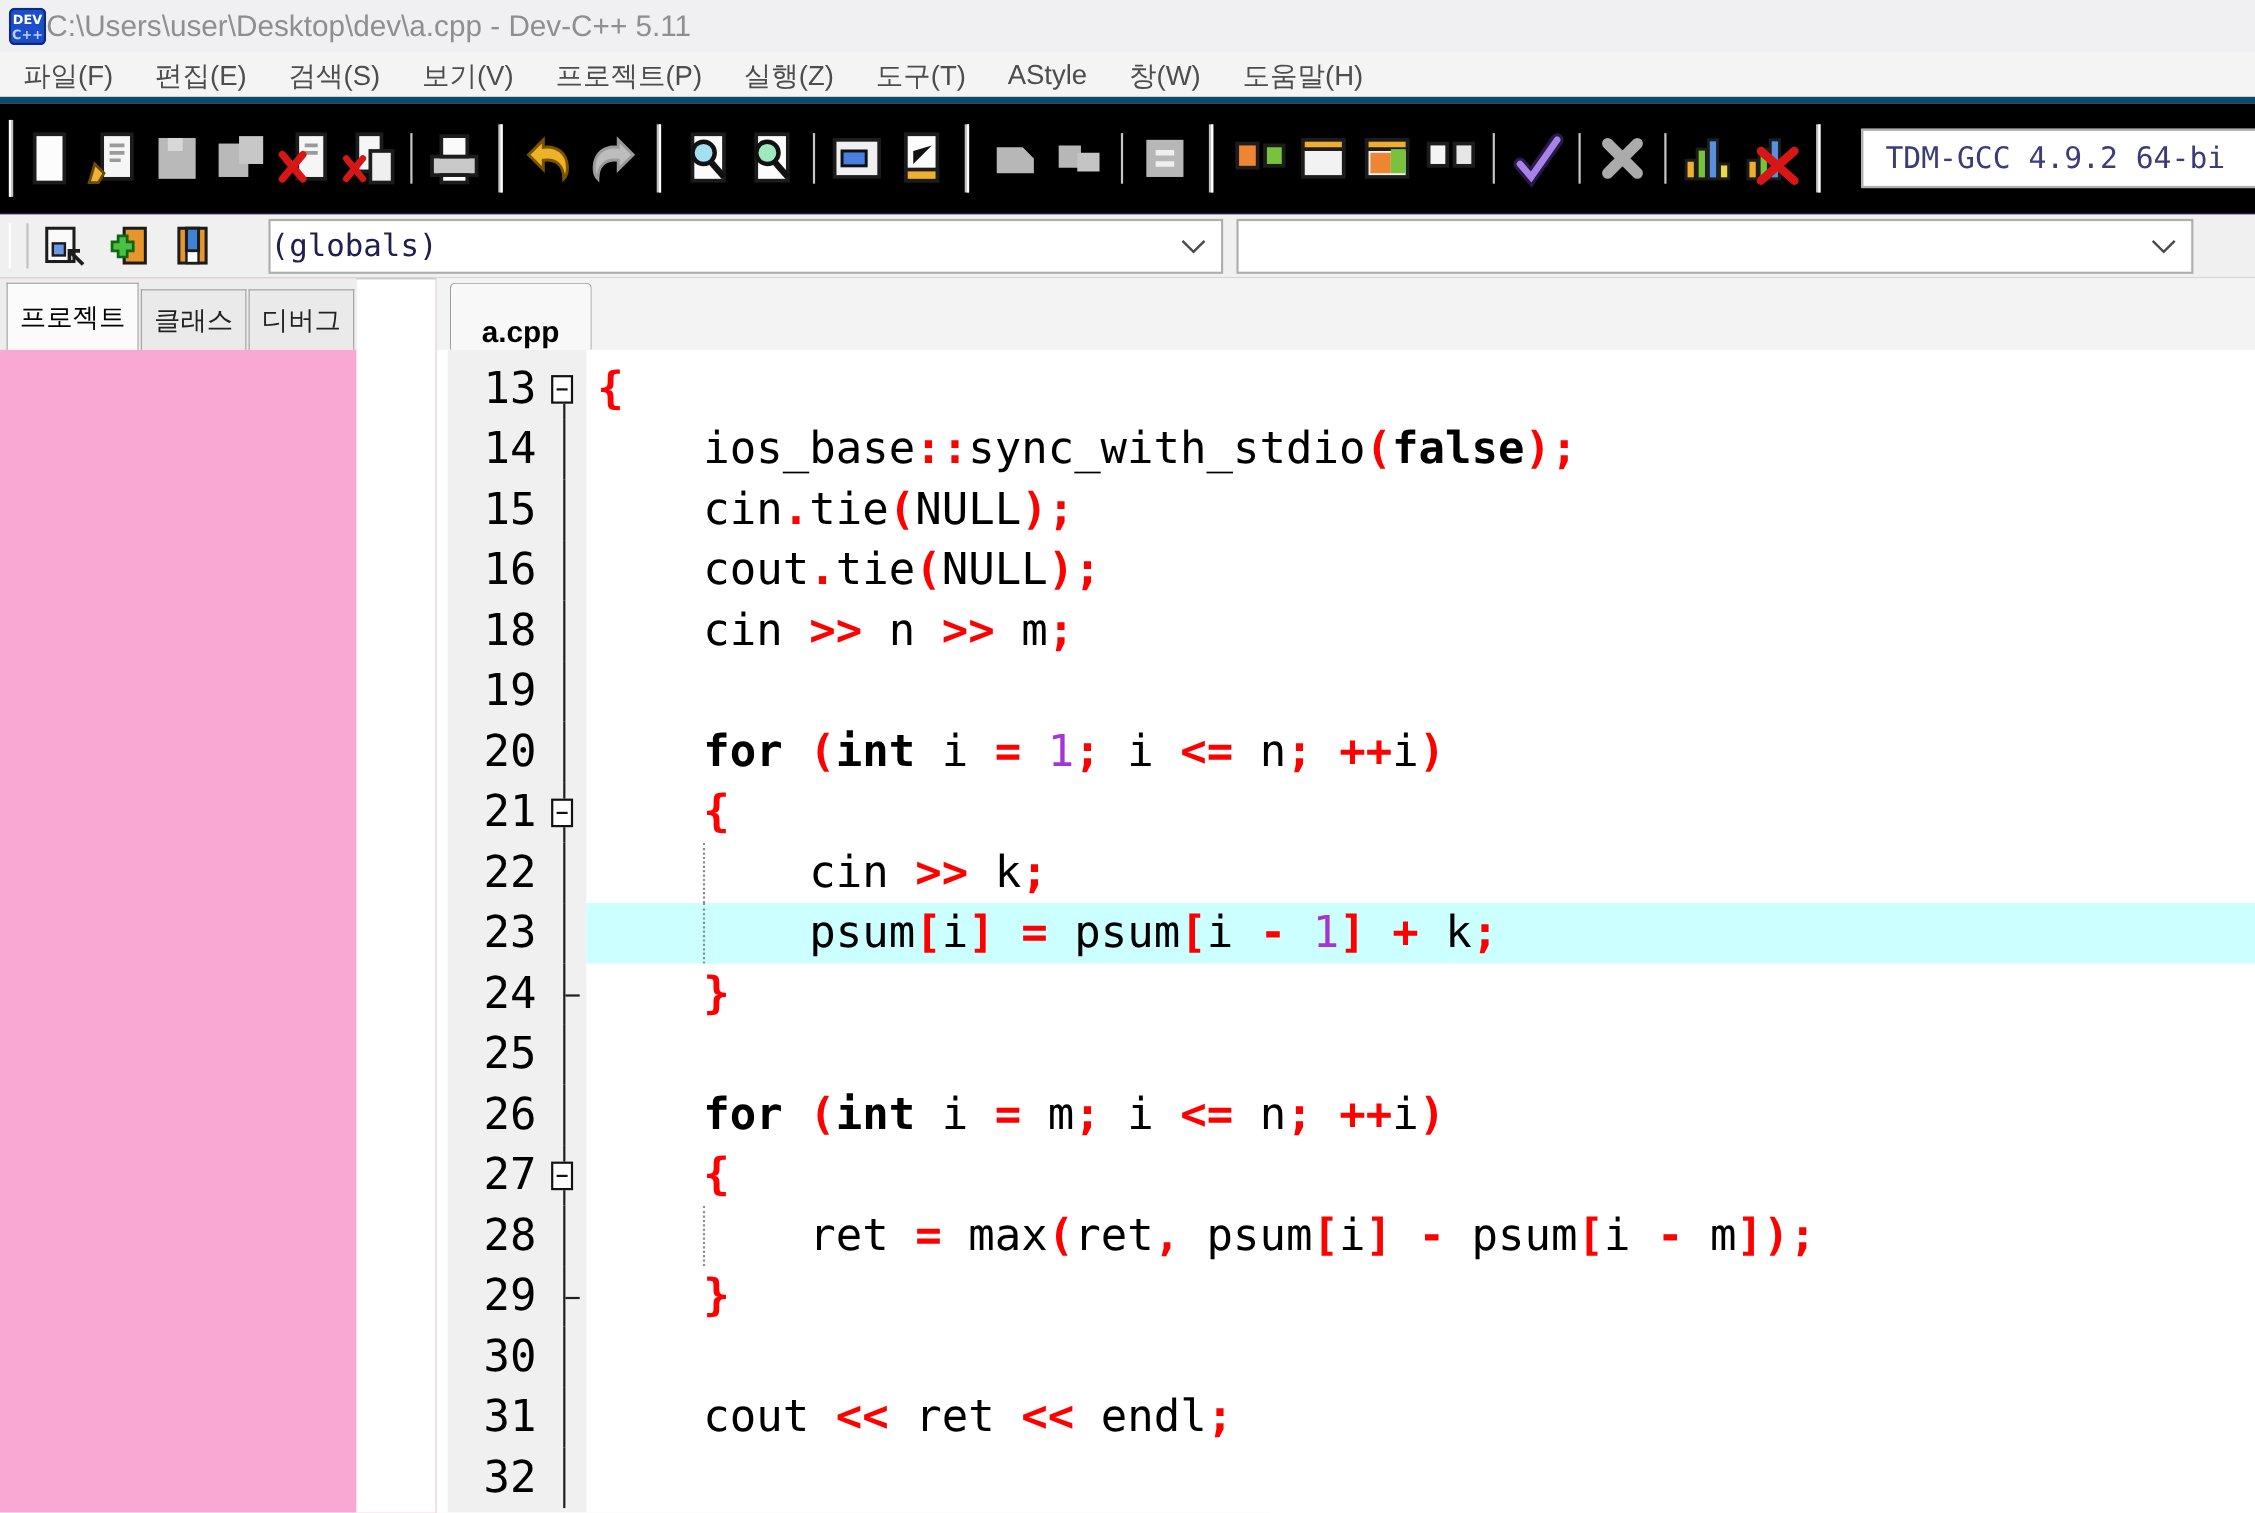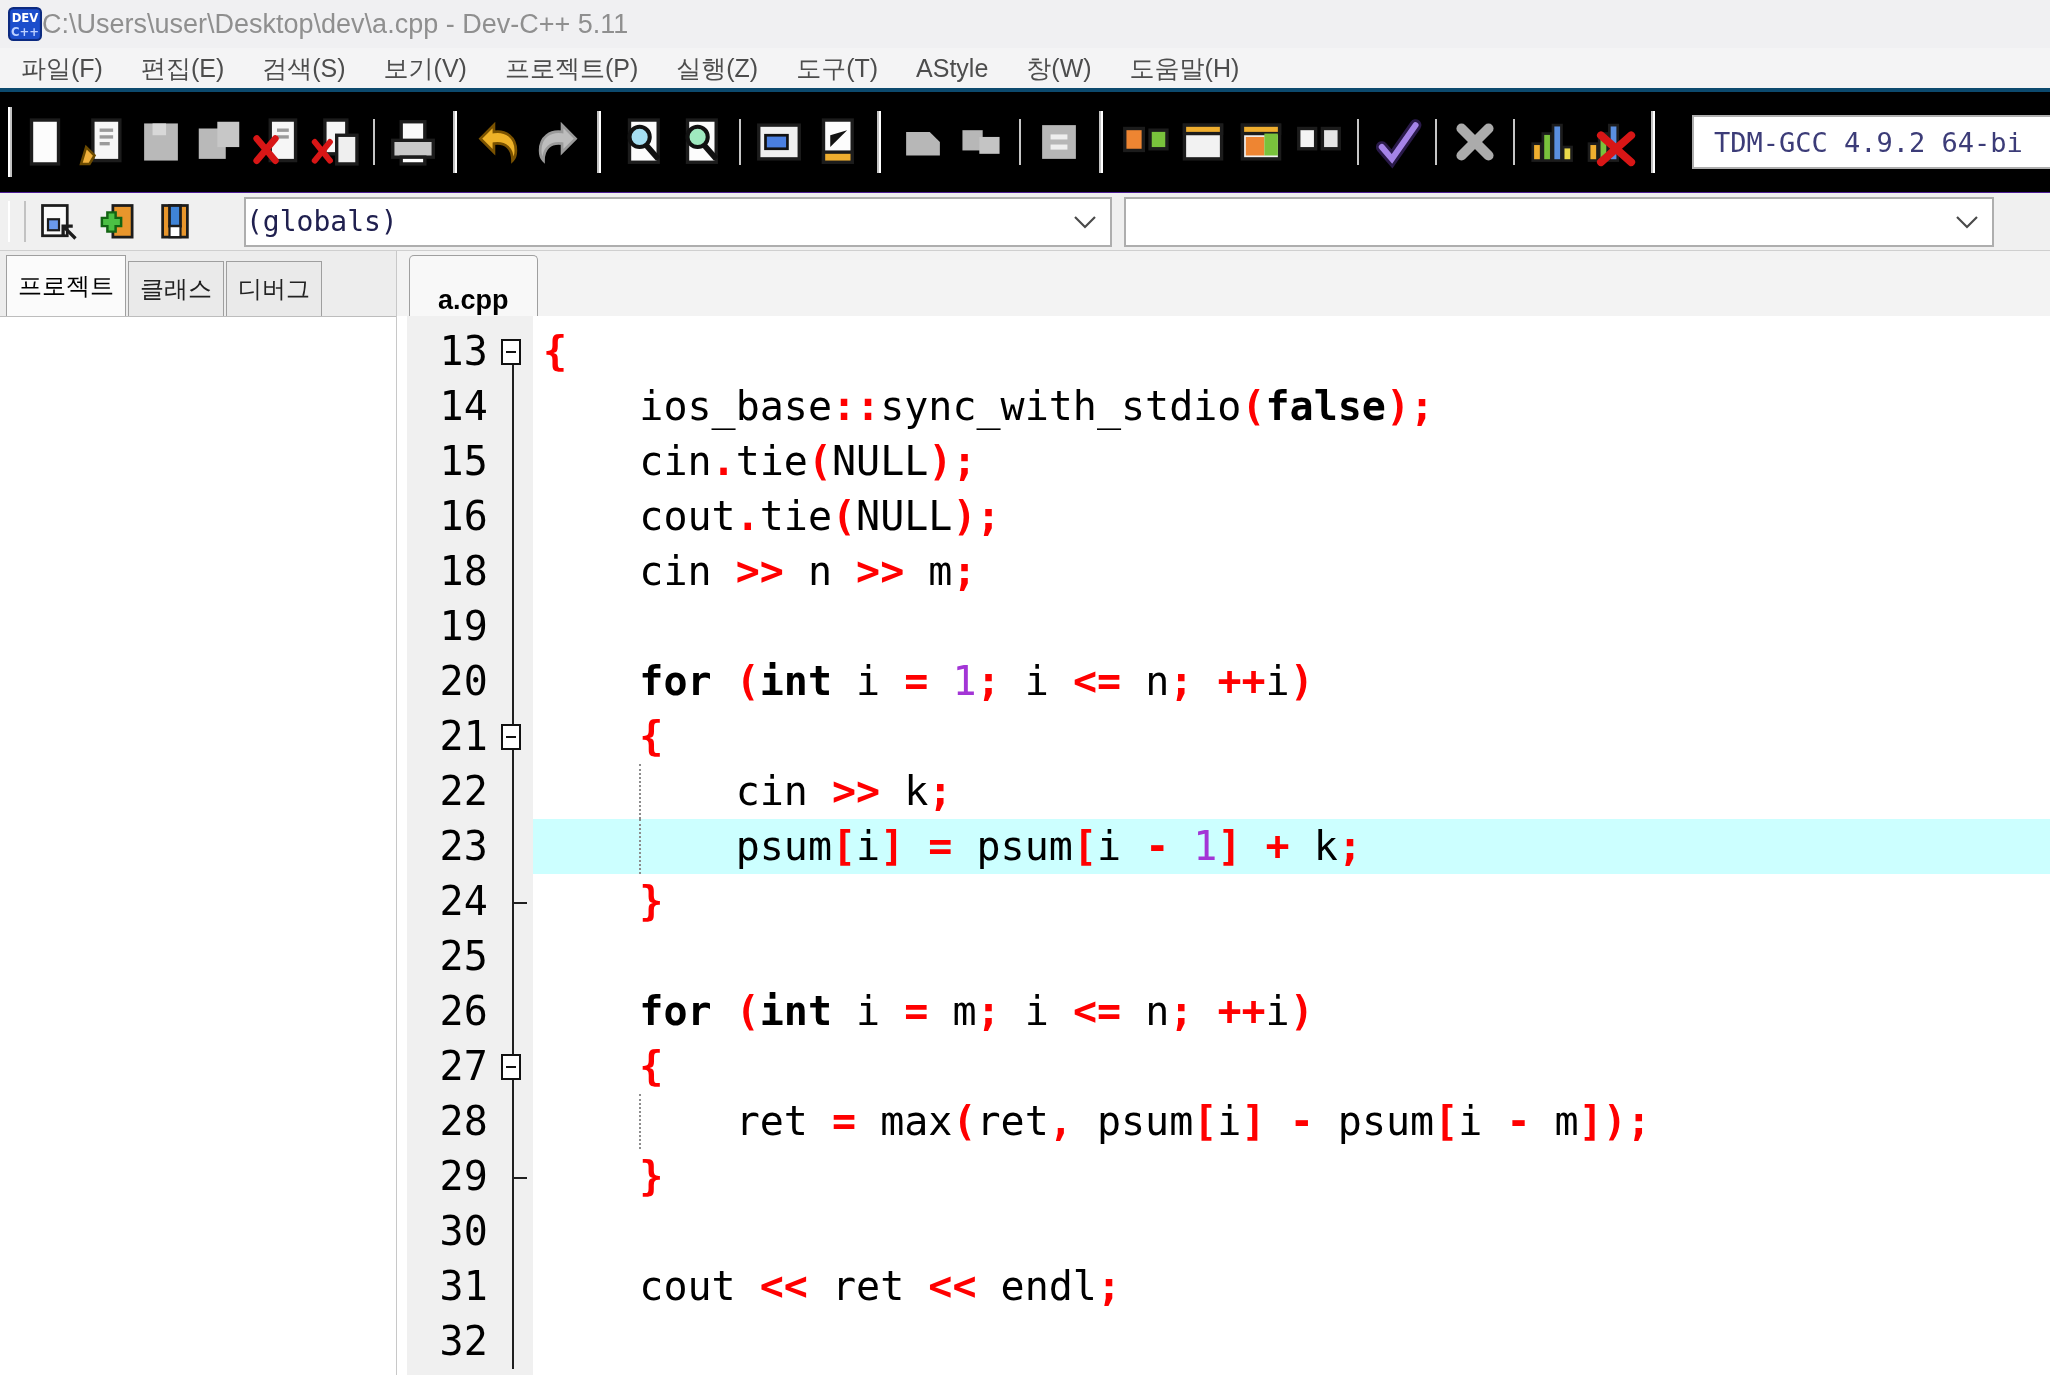--- a/index.html
+++ b/index.html
@@ -7,21 +7,21 @@
        font-family:"Liberation Sans","DejaVu Sans",sans-serif;
        -webkit-font-smoothing:antialiased;}
   #app{width:2050px;height:1375px;display:flex;flex-direction:column;position:relative;}
 
   
   .titlebar{height:48px;background:#f0f0f2;display:flex;align-items:center;padding-left:8px;flex-shrink:0;}
   .title-text{color:var(--titlebar-text,#8f8f8f);font-size:27px;white-space:nowrap;}
 
   
   .menubar{height:40px;background:#f4f4f5;display:flex;align-items:center;padding-left:2px;
-           border-bottom:4px solid #0c4a6e;flex-shrink:0;}
+           border-bottom:6px solid #0c4a6e;flex-shrink:0;}
   .menu-item{padding:0 19px;font-size:25px;color:#4d4d4d;white-space:nowrap;cursor:default;}
 
   
   .toolbar-main{height:100px;background:#000000;border-bottom:1px solid #4c1d95;
                 display:flex;align-items:center;padding-left:6px;flex-shrink:0;overflow:hidden;}
   .toolbar-class{height:57px;background:#f0f0f0;border-bottom:1px solid #cfcfcf;
                  display:flex;align-items:center;padding-left:6px;flex-shrink:0;overflow:hidden;}
   .tb-grip{width:14px;height:70%;border-left:2px solid #fff;border-right:2px solid #c2c2c2;margin:0 4px 0 2px;}
   .toolbar-class .tb-grip{height:72%;}
   .tb-btn{width:58px;height:58px;display:flex;align-items:center;justify-content:center;flex-shrink:0;}
@@ -35,21 +35,21 @@
   .combo .combo-text{font-family:"DejaVu Sans Mono","Liberation Mono",monospace;white-space:nowrap;overflow:hidden;}
   .combo .chev{position:absolute;right:12px;top:50%;transform:translateY(-50%);}
   .compiler-combo{margin-left:24px;width:420px;height:50px;}
   .compiler-combo .combo-text{font-size:27px;color:#3c3c78;padding-left:20px;}
   .scope-combo{margin-left:40px;width:864px;height:46px;}
   .member-combo{margin-left:12px;width:866px;height:46px;}
   .scope-combo .combo-text,.member-combo .combo-text{font-size:28px;color:#20204f;padding-left:0;}
 
   
   .main{flex:1;display:flex;min-height:0;}
-  .left-pane{width:396px;border-right:1px solid #c8c8c8;display:flex;flex-direction:column;background:#f9a8d4;flex-shrink:0;}
+  .left-pane{width:396px;border-right:1px solid #c8c8c8;display:flex;flex-direction:row;background:#f9a8d4;flex-shrink:0;}
   .left-tabs{height:65px;display:flex;align-items:flex-end;padding-left:6px;background:#ededed;}
   .ltab{height:54px;display:flex;align-items:center;padding:0 11px;font-size:24px;color:#222;
         background:#eaeaea;border:1px solid #9f9f9f;border-bottom:none;margin-right:2px;white-space:nowrap;}
   .ltab.active{background:#fbfbfb;height:60px;color:#000;}
   .left-body{flex:1;background:#fff;border-top:1px solid #bdbdbd;}
 
   .editor-pane{flex:1;display:flex;flex-direction:column;min-width:0;background:#f3f3f3;}
   .editor-tabs{height:65px;display:flex;align-items:flex-end;padding-left:12px;background:#f3f3f3;flex-shrink:0;}
   .etab{height:60px;display:flex;align-items:flex-end;padding:0 28px;font-size:27px;font-weight:bold;color:#000;
         background:#f8f8f8;border:1px solid #9f9f9f;border-bottom:none;

